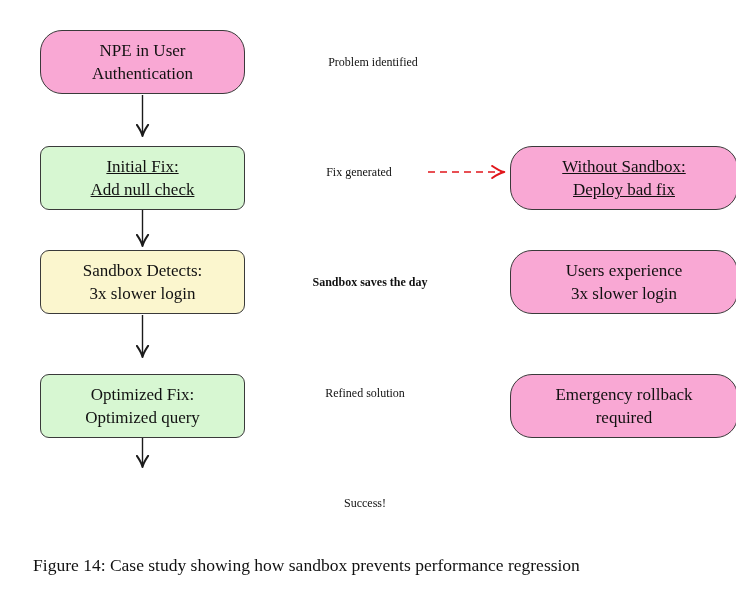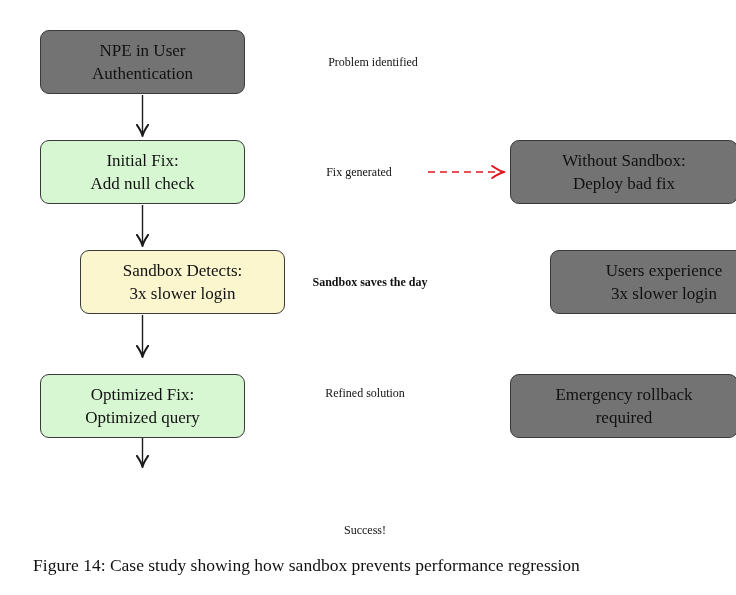--- a/index.html
+++ b/index.html
@@ -18,25 +18,25 @@
     border-radius:9px;
     display:flex; flex-direction:column;
     align-items:center; justify-content:center;
     text-align:center;
     font-size:17px; line-height:23px;
     box-sizing:border-box;
   }
   .col-left  { left:40px;  }
   .col-right { left:510px; width:228px; }
   .row1 { top:30px; }
-  .row2 { top:140px; }
-  .row3 { top:250px;margin-left:40px; }
+  .row2 { top:146px;text-decoration:underline; }
+  .row3 { top:250px; }
   .row4 { top:362px;margin-top:12px; }
   .row5 { top:471px; }
-  .fill-problem { background:#737373; }
+  .fill-problem { background:#f9a8d4;border-radius:22px; }
   .fill-fix     { background:#d7f7d2; }
   .fill-warn    { background:#fbf6ce; }
   .ann {
     position:absolute;
     transform:translateX(-50%);
     white-space:nowrap;
     font-size:12px; line-height:20px;
   }
   .ann.bold { font-weight:bold; }
   .arrows {
@@ -86,21 +86,21 @@
   </div>
   <div class="flowbox col-left row4 fill-fix">
     <span>Optimized Fix:</span>
     <span>Optimized query</span>
   </div>
 
   <div class="ann" style="left:373px; top:52px;">Problem identified</div>
   <div class="ann" style="left:359px; top:162px;">Fix generated</div>
   <div class="ann bold" style="left:370px; top:272px;">Sandbox saves the day</div>
   <div class="ann" style="left:365px; top:383px;">Refined solution</div>
-  <div class="ann" style="left:365px; top:520px;">Success!</div>
+  <div class="ann" style="left:365px; top:493px;">Success!</div>
 
   <div class="flowbox col-right row2 fill-problem">
     <span>Without Sandbox:</span>
     <span>Deploy bad fix</span>
   </div>
   <div class="flowbox col-right row3 fill-problem">
     <span>Users experience</span>
     <span>3x slower login</span>
   </div>
   <div class="flowbox col-right row4 fill-problem">

